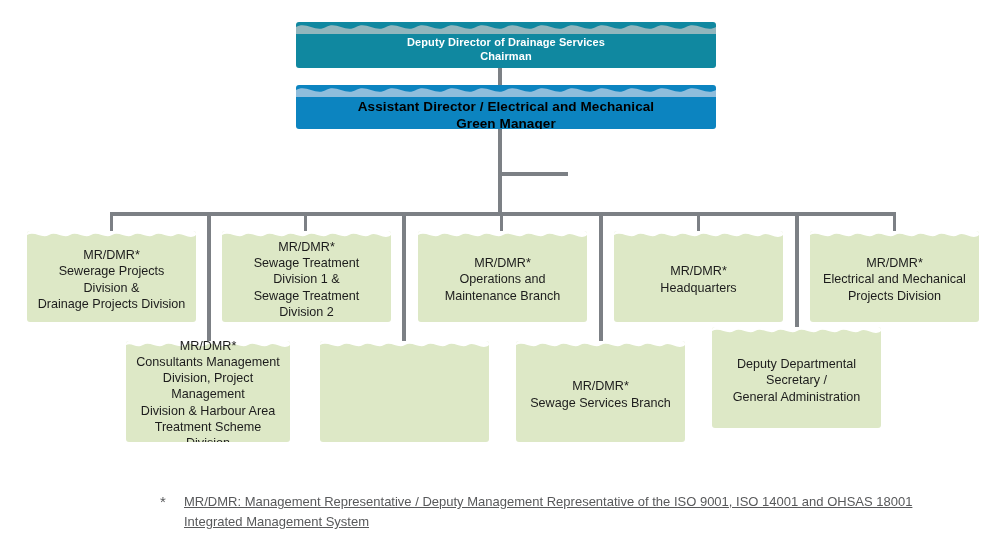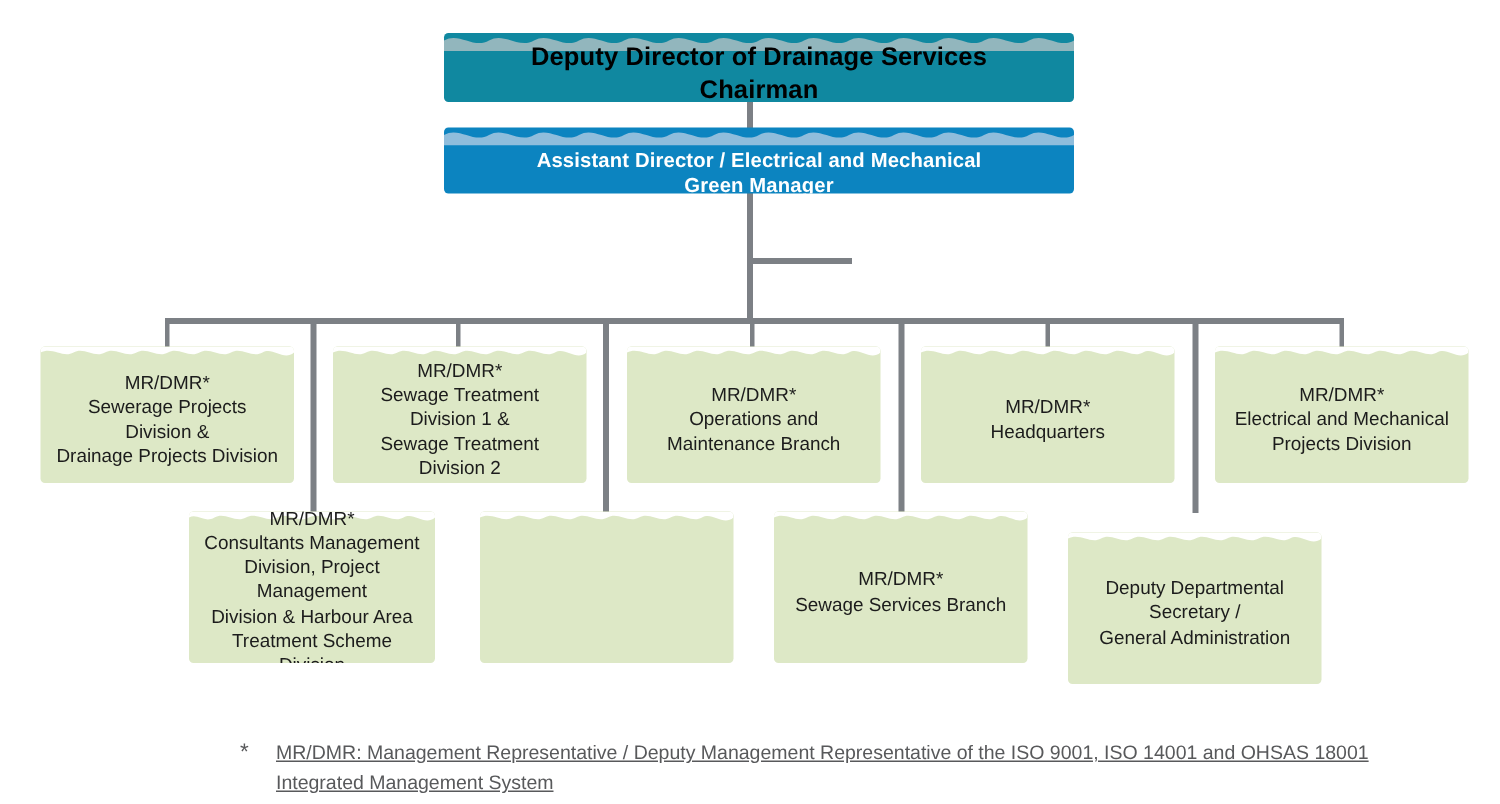--- a/index.html
+++ b/index.html
@@ -52,33 +52,33 @@
     padding: 0 10px;
     line-height: 1.28;
     white-space: pre-line;
   }
 
   
   .node--teal {
     background: #1088a0;
   }
   .node--teal .label {
-    color: #000000;
+    color: #ffffff;
     font-weight: bold;
-    font-size: 17px;
+    font-size: 11px;
     letter-spacing: .1px;
     margin-top: 8px;
   }
 
   
   .node--blue {
     background: #0c84c0;
   }
   .node--blue .label {
-    color: #ffffff;
+    color: #000000;
     font-weight: bold;
     font-size: 13.5px;
     letter-spacing: .1px;
     margin-top: 16px;
   }
 
   
   .node--green {
     background: #00a173;
   }
@@ -252,21 +252,21 @@
   <div class="node node--lightgreen" style="left:516px; top:341px; width:169px; height:101px;">
     <svg class="wave" viewBox="0 0 169 12" preserveAspectRatio="none">
       <path d="M0,0 L169,0 L169,4 C162,10 155,0 148,4 C141,8 134,0 127,4
                C120,8 113,0 106,4 C99,8 92,0 85,4 C78,8 71,0 64,4
                C57,8 50,0 43,4 C36,8 29,0 22,4 C15,8 8,0 0,4 Z" fill="#ffffff"></path>
     </svg>
     <span class="label">MR/DMR*
 Sewage Services Branch</span>
   </div>
 
-  <div class="node node--lightgreen" style="left:712px; top:355px; width:169px; height:101px;">
+  <div class="node node--lightgreen" style="left:712px; top:327px; width:169px; height:101px;">
     <svg class="wave" viewBox="0 0 169 12" preserveAspectRatio="none">
       <path d="M0,0 L169,0 L169,4 C162,10 155,0 148,4 C141,8 134,0 127,4
                C120,8 113,0 106,4 C99,8 92,0 85,4 C78,8 71,0 64,4
                C57,8 50,0 43,4 C36,8 29,0 22,4 C15,8 8,0 0,4 Z" fill="#ffffff"></path>
     </svg>
     <span class="label">Deputy Departmental
 Secretary /
 General Administration</span>
   </div>
 

